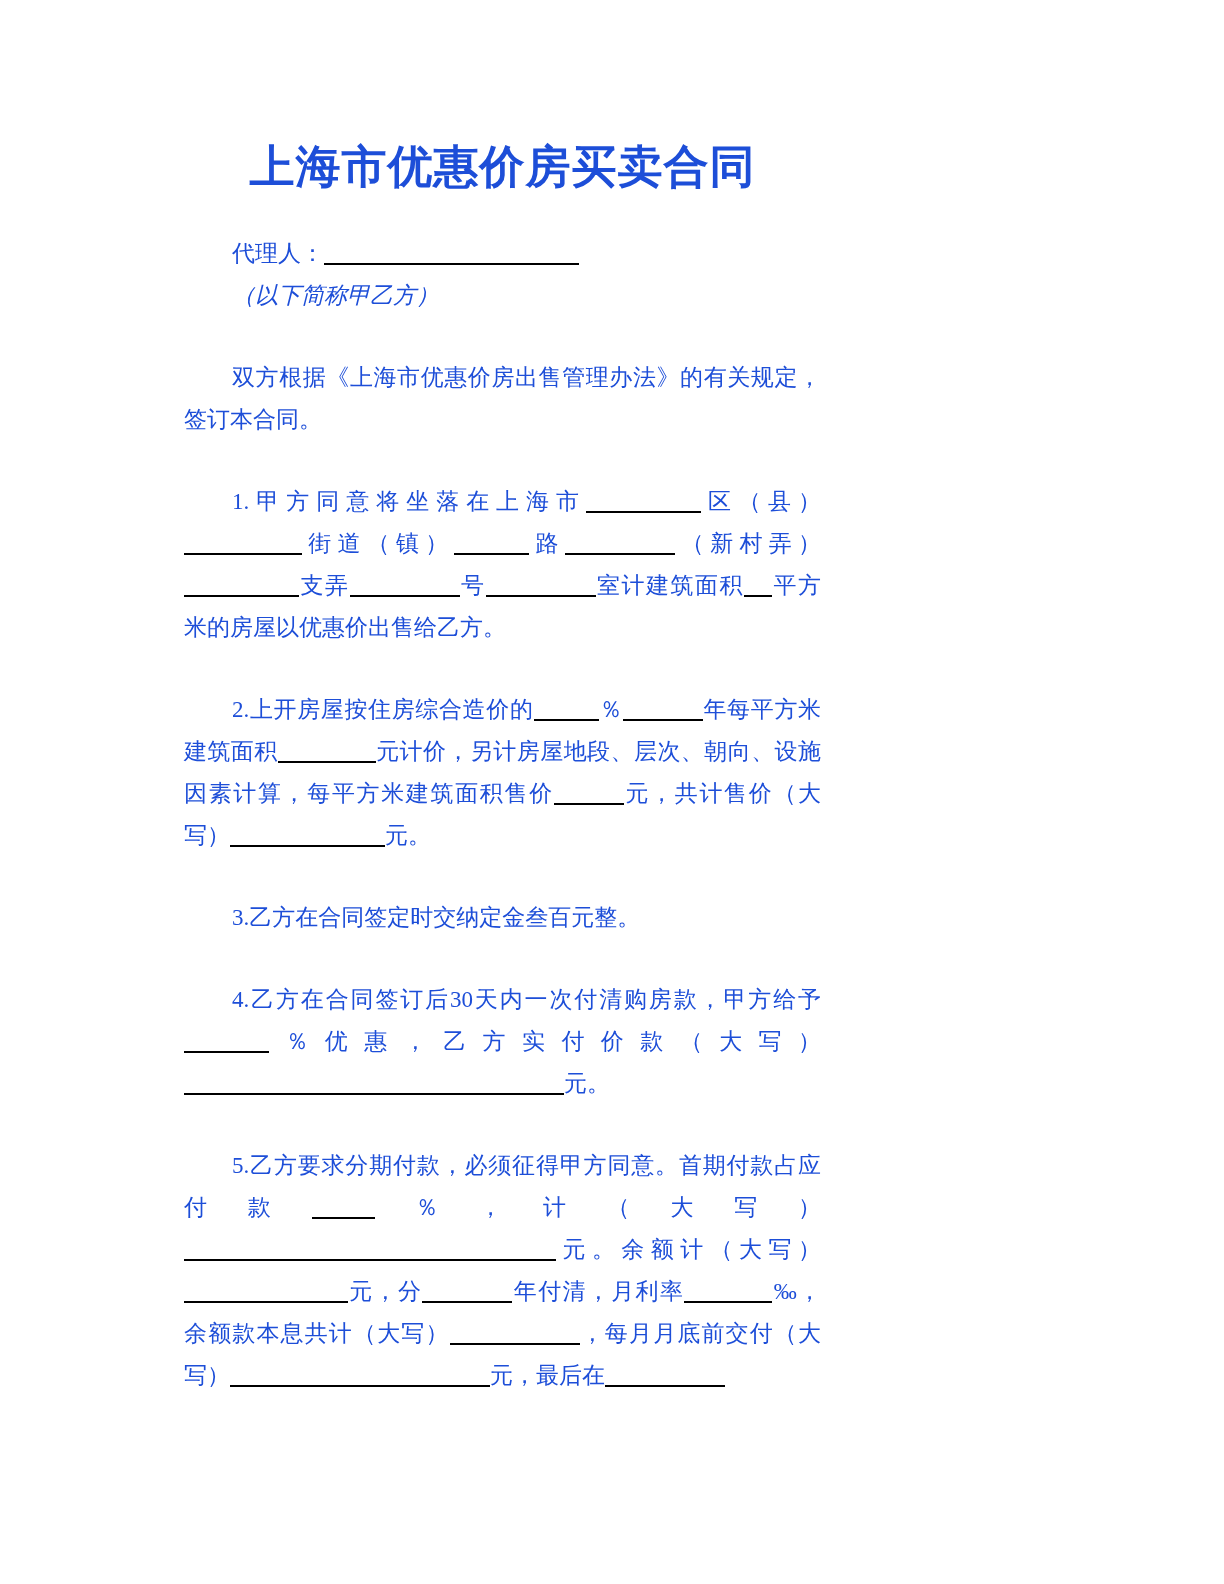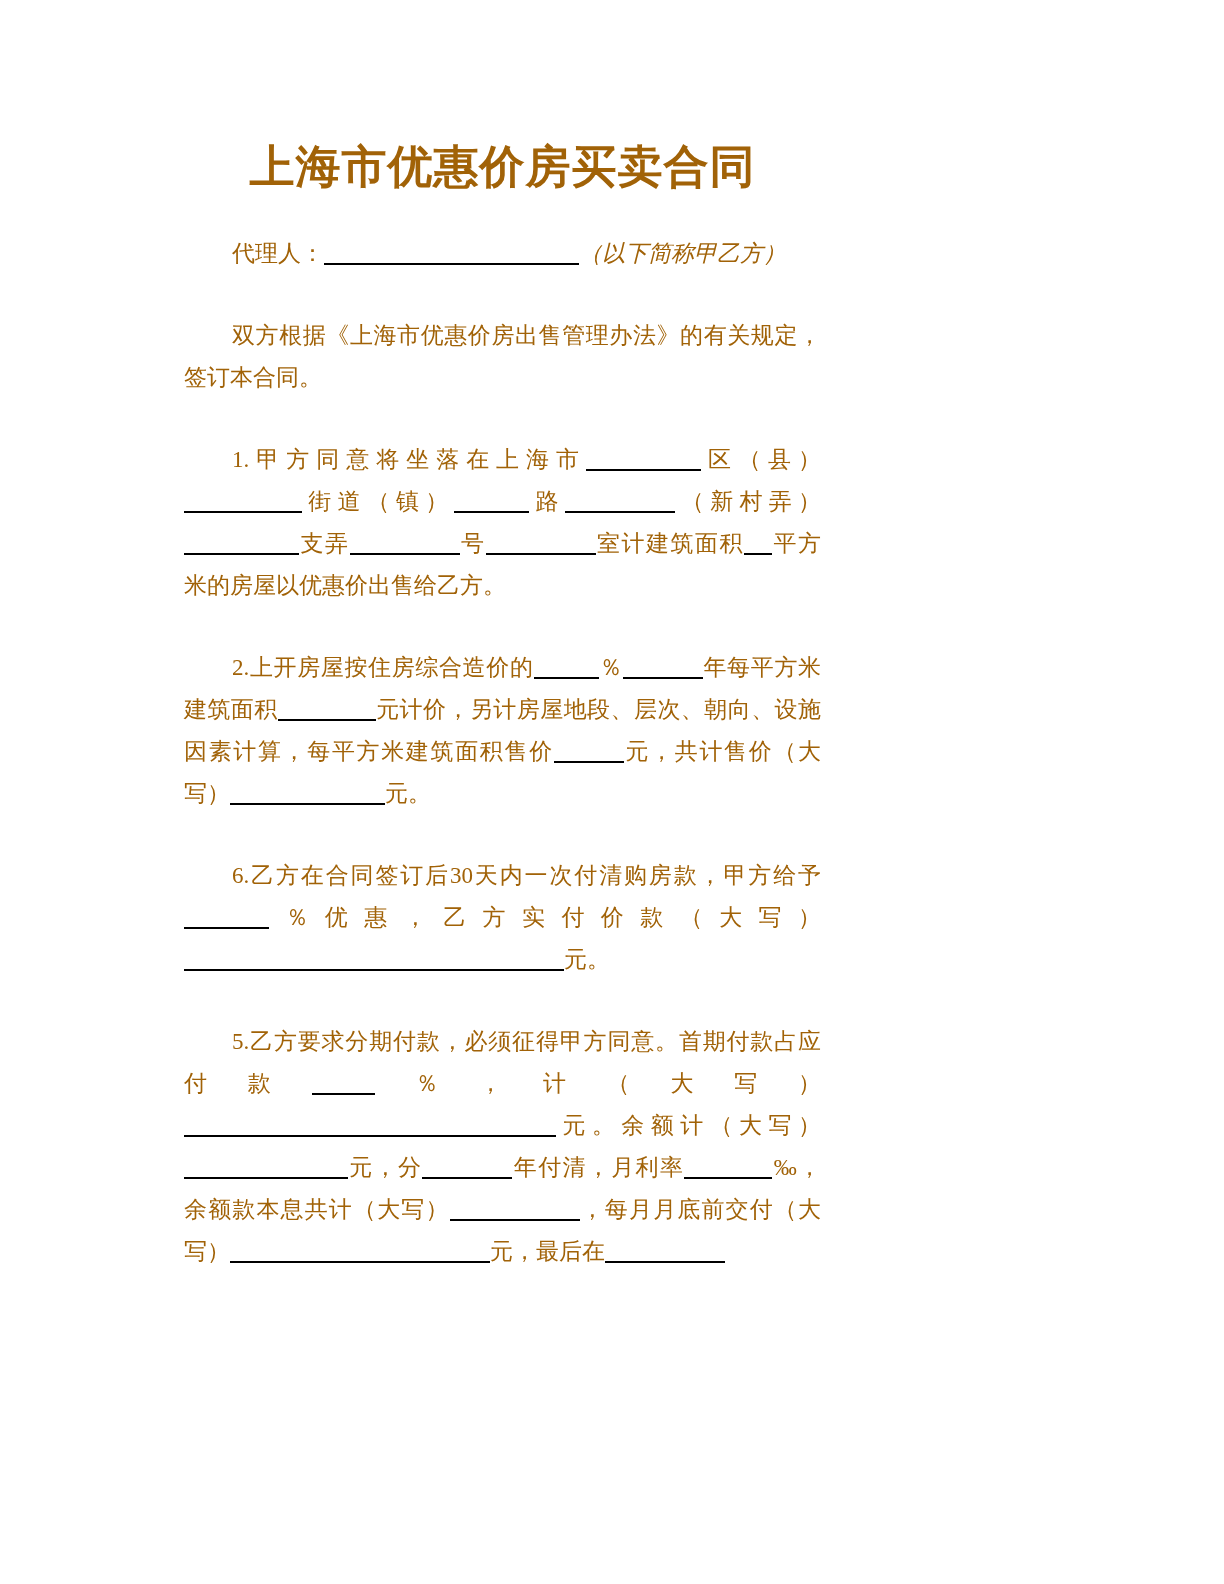--- a/index.html
+++ b/index.html
@@ -11,41 +11,43 @@
   }
   .page {
     box-sizing: border-box;
     width: 1005px;
     height: 1584px;
     padding: 0 184px;
     overflow: hidden;
     font-family: "Liberation Serif", "DejaVu Serif", serif;
     font-size: 23px;
     line-height: 42px;
-    color: #a16207;
+    color: #1d4ed8;
   }
   .title {
     margin: 0;
     padding-top: 143px;
     font-family: "Liberation Sans", "DejaVu Sans", sans-serif;
     font-weight: bold;
     font-size: 45px;
     line-height: 48px;
     text-align: center;
     letter-spacing: 1px;
   }
   .line {
     margin: 42px 0 0 0;
     padding-left: 48px;
     white-space: nowrap;
   }
   .intro { margin-top: 144px; }
   .flexrow {
     display: flex;
+    justify-content: space-between;
     align-items: baseline;
+    flex-direction: column;
   }
   .para {
     margin: 40px 0 0 0;
     text-align: justify;
     text-indent: 48px;
   }
   .run { }
   .blank {
     display: inline-block;
     height: 0;
@@ -68,18 +70,19 @@
     <span class="note">（以下简称甲乙方）</span>
   </div>
 
 
   <p class="para"><span class="run">双方根据《上海市优惠价房出售管理办法》的有关规定，签订本合同。</span></p>
 
   <p class="para"><span class="run">1.甲方同意将坐落在上海市</span><span class="blank" style="width: 115px;"></span><span class="run">区（县）</span><span class="blank" style="width: 118px;"></span><span class="run">街道（镇）</span><span class="blank" style="width: 75px;"></span><span class="run">路</span><span class="blank" style="width: 110px;"></span><span class="run">（新村弄）</span><span class="blank" style="width: 115px;"></span><span class="run">支弄</span><span class="blank" style="width: 110px;"></span><span class="run">号</span><span class="blank" style="width: 110px;"></span><span class="run">室计建筑面积</span><span class="blank" style="width: 28px;"></span><span class="run">平方米的房屋以优惠价出售给乙方。</span></p>
 
   <p class="para"><span class="run">2.上开房屋按住房综合造价的</span><span class="blank" style="width: 65px;"></span><span class="run">％</span><span class="blank" style="width: 80px;"></span><span class="run">年每平方米建筑面积</span><span class="blank" style="width: 98px;"></span><span class="run">元计价，另计房屋地段、层次、朝向、设施因素计算，每平方米建筑面积售价</span><span class="blank" style="width: 70px;"></span><span class="run">元，共计售价（大写）</span><span class="blank" style="width: 155px;"></span><span class="run">元。</span></p>
 
+  <p class="para"><span class="run">3.乙方在合同签定时交纳定金叁百元整。</span></p>
 
-  <p class="para"><span class="run">6.乙方在合同签订后30天内一次付清购房款，甲方给予</span><span class="blank" style="width: 85px;"></span><span class="run">％优惠，乙方实付价款（大写）</span><span class="blank" style="width: 380px;"></span><span class="run">元。</span></p>
+  <p class="para"><span class="run">4.乙方在合同签订后30天内一次付清购房款，甲方给予</span><span class="blank" style="width: 85px;"></span><span class="run">％优惠，乙方实付价款（大写）</span><span class="blank" style="width: 380px;"></span><span class="run">元。</span></p>
 
   <p class="para"><span class="run">5.乙方要求分期付款，必须征得甲方同意。首期付款占应付款</span><span class="blank" style="width: 63px;"></span><span class="run">％，计（大写）</span><span class="blank" style="width: 372px;"></span><span class="run">元。余额计（大写）</span><span class="blank" style="width: 164px;"></span><span class="run">元，分</span><span class="blank" style="width: 90px;"></span><span class="run">年付清，月利率</span><span class="blank" style="width: 88px;"></span><span class="run">‰，余额款本息共计（大写）</span><span class="blank" style="width: 130px;"></span><span class="run">，每月月底前交付（大写）</span><span class="blank" style="width: 260px;"></span><span class="run">元，最后在</span><span class="blank" style="width: 120px;"></span></p>
 
 </div>
 
 </body></html>

